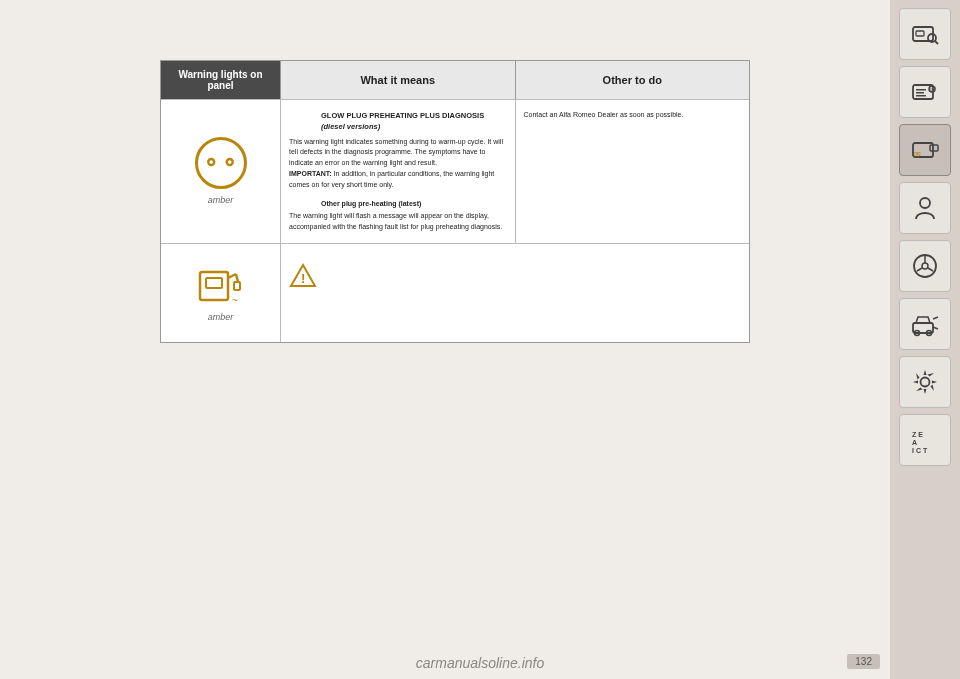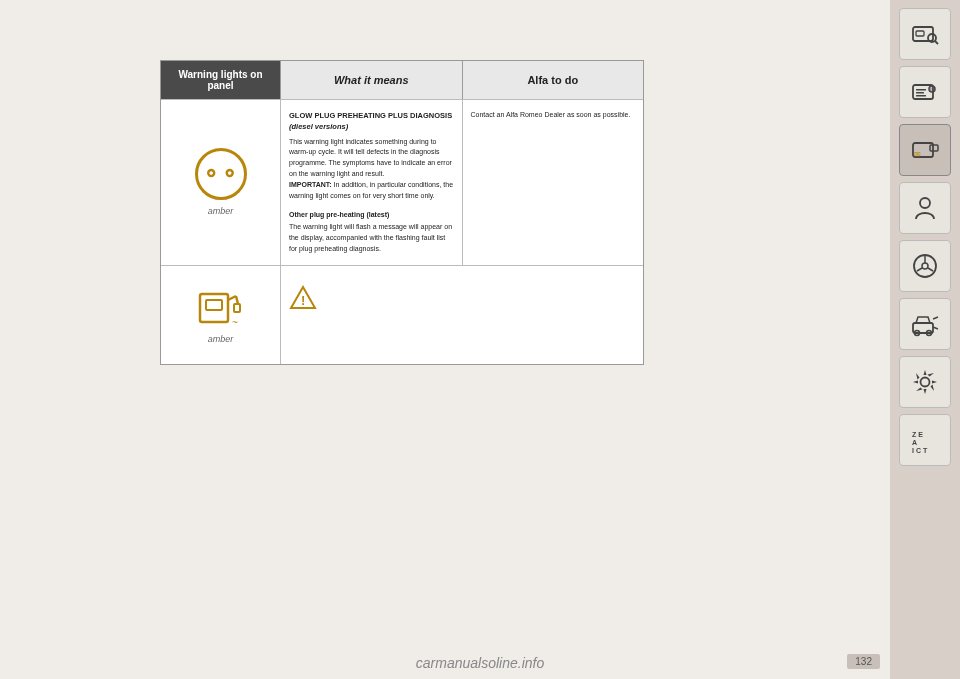--- a/index.html
+++ b/index.html
@@ -26,21 +26,21 @@
     .main-content {
       flex: 1;
       display: flex;
       flex-direction: column;
       padding: 60px 10px 20px 160px;
     }
 
     .table-wrapper {
       border: 1px solid #999;
       background: #fff;
-      width: 484px;
+      width: 590px;
     }
 
     .table-header {
       display: flex;
       background: #fff;
     }
 
     .col-panel {
       width: 120px;
       min-width: 120px;
@@ -61,21 +61,20 @@
       background: #e8e8e8;
       color: #222;
       font-size: 11px;
       font-weight: bold;
       text-align: center;
       padding: 8px 6px;
       border-right: 1px solid #999;
       display: flex;
       align-items: center;
       justify-content: center;
-      font-style: italic;
     }
 
     .col-todo {
       flex: 1;
       background: #e8e8e8;
       color: #222;
       font-size: 11px;
       font-weight: bold;
       text-align: center;
       padding: 8px 6px;
@@ -139,20 +138,21 @@
       padding: 10px 8px;
       font-size: 7.5px;
       color: #222;
       line-height: 1.5;
       background: #fff;
     }
 
     .text-bold {
       font-weight: bold;
       font-size: 7.5px;
+      margin-left: 32px;
     }
 
     .text-section {
       margin-top: 8px;
     }
 
     .sidebar {
       width: 70px;
       background: #d8d0c8;
       display: flex;
@@ -214,21 +214,21 @@
 
       <div class="table-header">
         <div class="col-panel">
           <span style="white-space:pre-line; font-size:10px;">Warning lights on
 panel</span>
         </div>
         <div class="col-means">
           <span>What it means</span>
         </div>
         <div class="col-todo">
-          <span>Alfa to do</span>
+          <span>Other to do</span>
         </div>
       </div>
 
       <div class="table-row">
         <div class="cell-icon">
           <div class="icon-symbol">
             <span class="icon-inner">⚬⚬</span>
           </div>
           <span class="icon-label" style="font-size:9px; color:#666; font-style:italic;">amber</span>
         </div>

